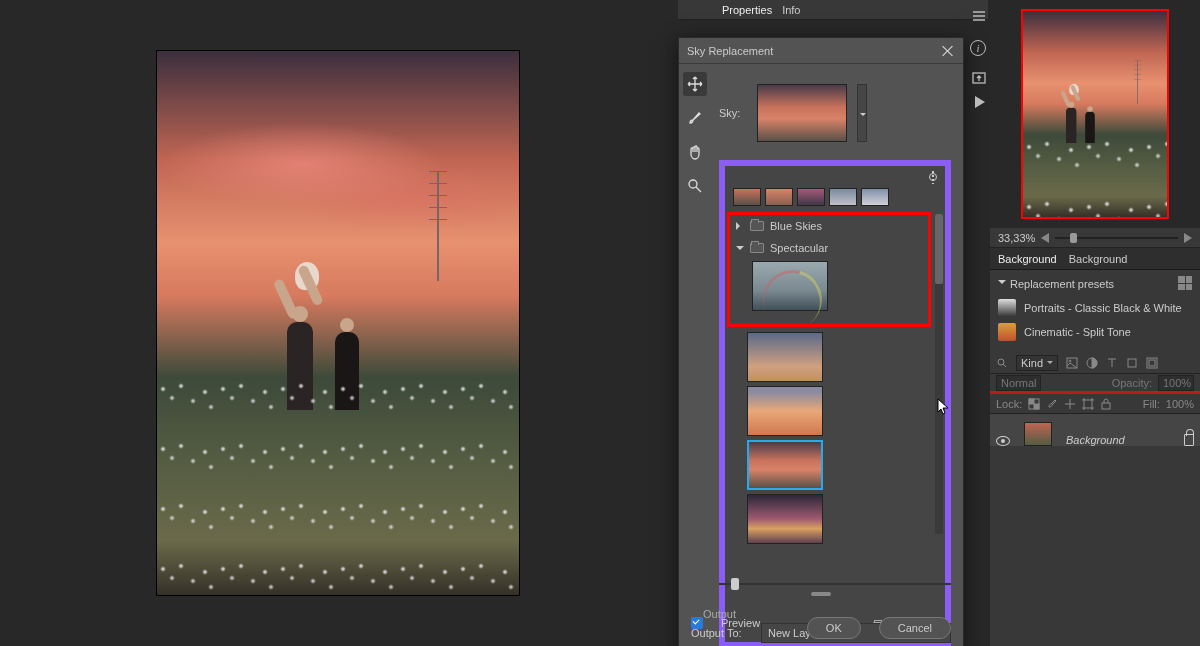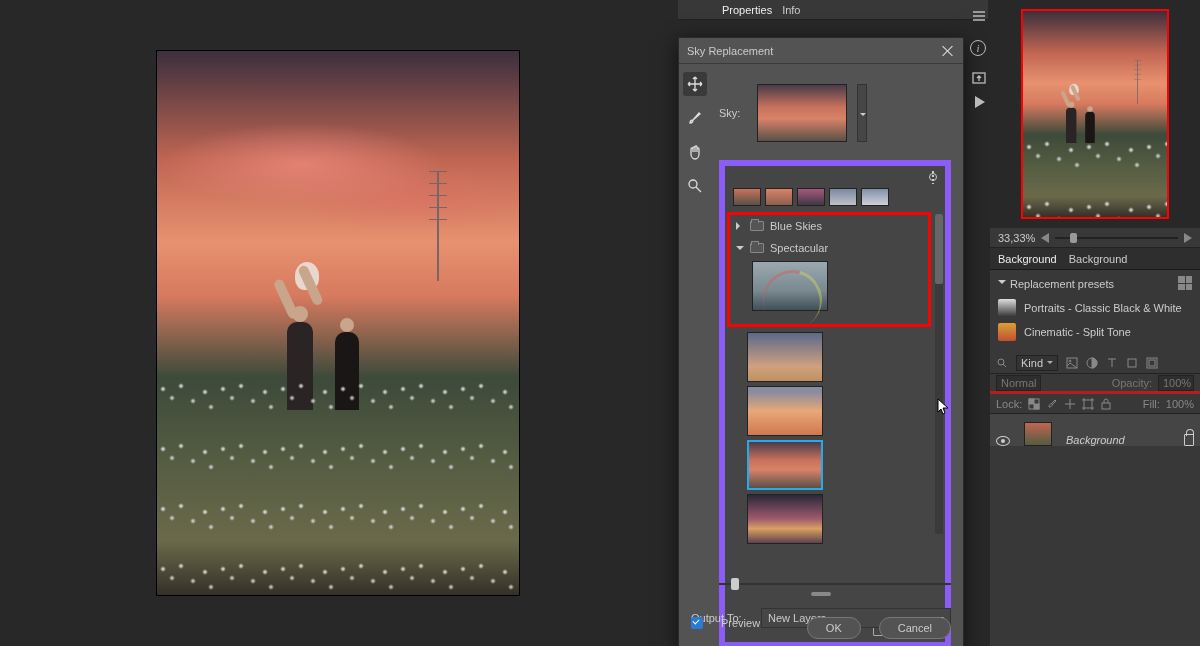--- a/index.html
+++ b/index.html
@@ -284,20 +284,21 @@
     </div>
 
     <div class="slider-row one">
       <div class="slider-track">
           <div class="slider-knob"></div>
         </div>
     </div>
     <div class="grip"></div>
 
     <div class="output-sec">
+      <div class="out-title">Output</div>
       <div class="out-row">
         <span class="lbl">Output To:</span>
         <div class="out-sel">
             <span>New Layers</span>
           </div>
       </div>
     </div>
 
     <div class="dialog-foot">
       <div class="chk"></div>

